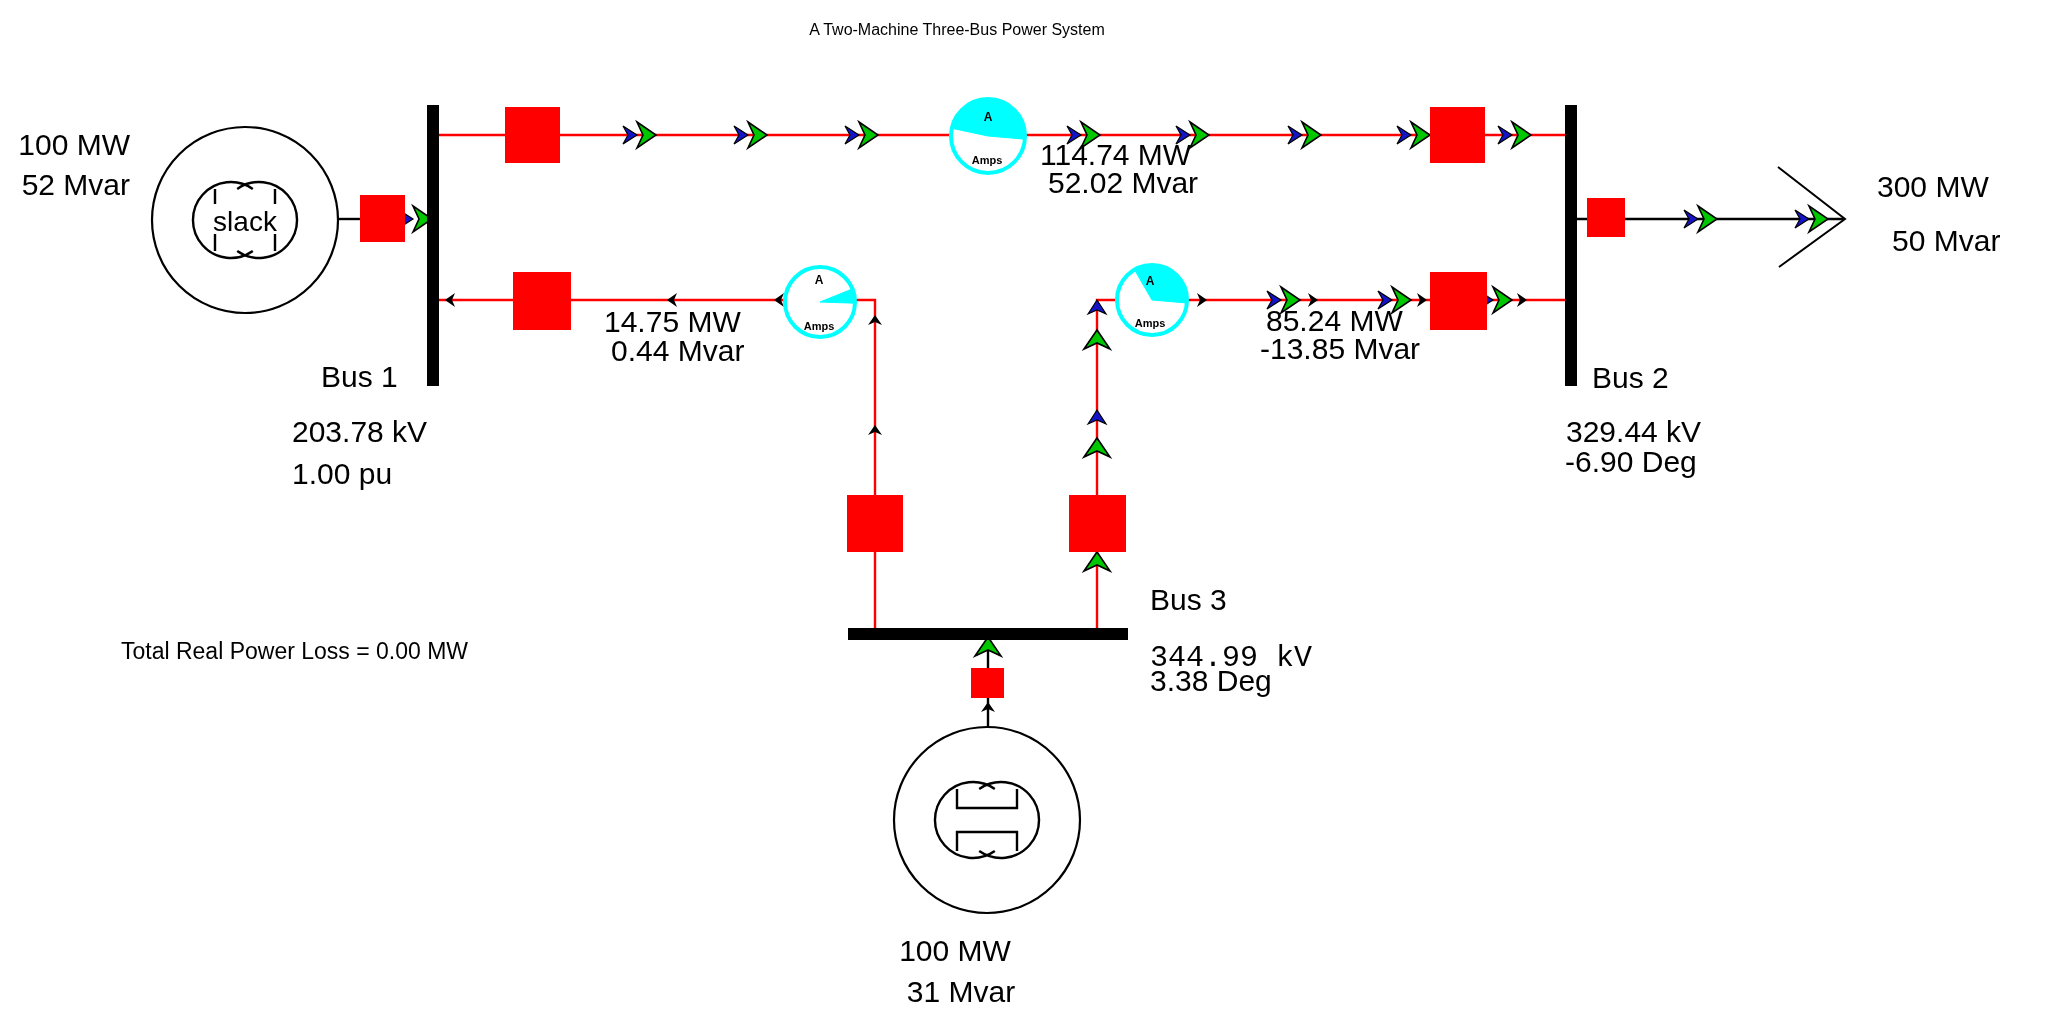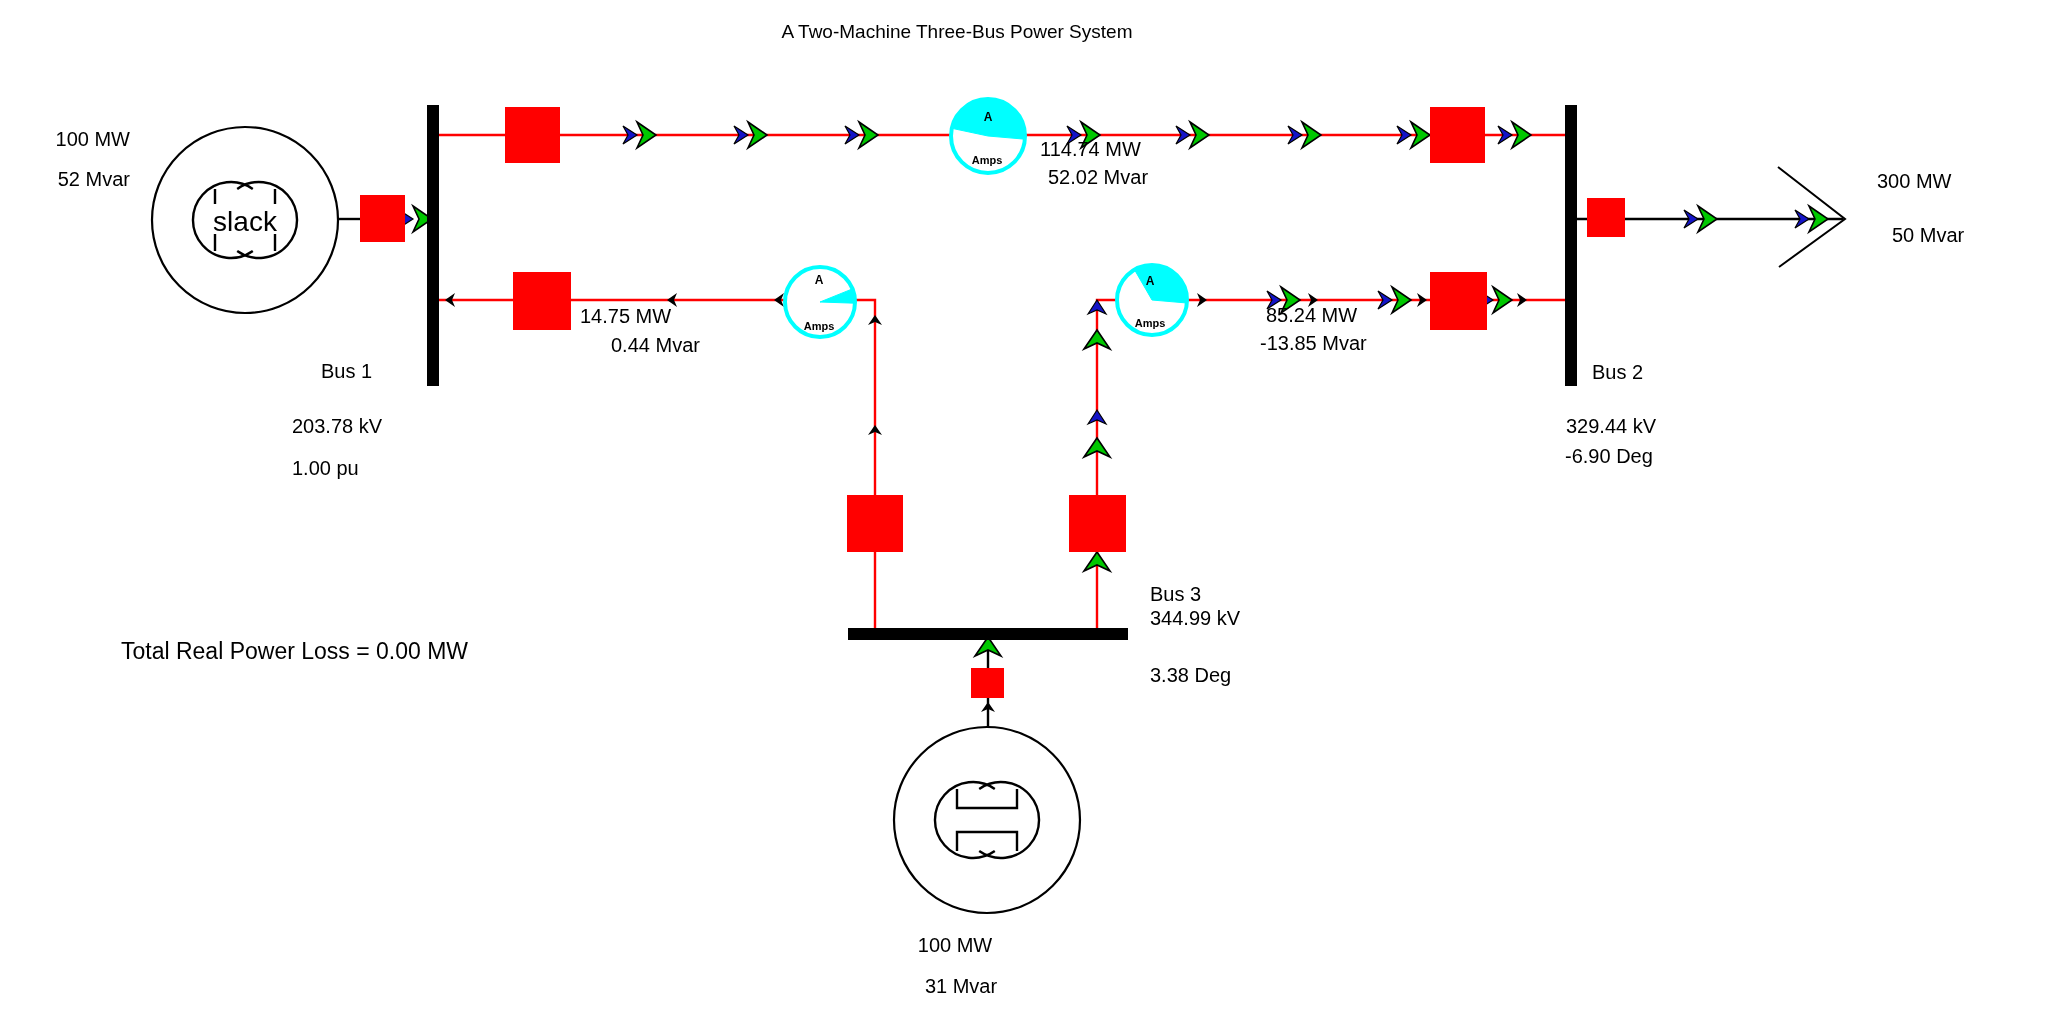--- a/index.html
+++ b/index.html
@@ -1,21 +1,21 @@
 <!DOCTYPE html>
 <html style="--energized_line: #ff0000; --closed_breaker: #ff0000; --flow_arrow_green: #00c800; --flow_arrow_blue: #1414c8; --meter_cyan: #00ffff;"><head>
 <meta charset="utf-8">
 <style>
   html,body{margin:0;padding:0;background:#fff;}
   #canvas{position:relative;width:2046px;height:1033px;background:#fff;overflow:hidden;
           font-family:"Liberation Sans",sans-serif;color:#000;}
   #diagram{position:absolute;left:0;top:0;}
-  .lbl{position:absolute;white-space:nowrap;font-size:20px;line-height:1.05;color:#000;}
+  .lbl{position:absolute;white-space:nowrap;font-size:30px;line-height:1.05;color:#000;}
   .lbl.f23{font-size:23px;}
-  .lbl.f24{font-size:19px;}
+  .lbl.f24{font-size:16px;}
   .lbl.right{text-align:right;}
   .lbl.center{text-align:center;}
   
   .busbar{fill:#000;stroke:none;}
   .line-red{stroke:var(--energized_line,#ff0000);stroke-width:2.4;fill:none;}
   .line-black{stroke:#000;stroke-width:2.4;fill:none;}
   .breaker{fill:var(--closed_breaker,#ff0000);stroke:none;}
   .chev-green{fill:var(--flow_arrow_green,#00c800);stroke:#000;stroke-width:1.6;}
   .chev-blue{fill:var(--flow_arrow_blue,#1414c8);stroke:#000;stroke-width:1.2;}
   .chev-black{fill:#000;stroke:none;}
@@ -152,35 +152,35 @@
   <div class="lbl right" style="left:0px;top:129px;width:130px;">100 MW</div>
   <div class="lbl right" style="left:0px;top:169px;width:130px;">52 Mvar</div>
 
   <div class="lbl" style="left:321px;top:361px;">Bus 1</div>
   <div class="lbl" style="left:292px;top:416px;">203.78 kV</div>
   <div class="lbl" style="left:292px;top:458px;">1.00 pu</div>
 
   <div class="lbl" style="left:1040px;top:139px;">114.74 MW</div>
   <div class="lbl" style="left:1048px;top:167px;">52.02 Mvar</div>
 
-  <div class="lbl" style="left:580px;top:306px;">14.75 MW</div>
+  <div class="lbl" style="left:604px;top:306px;">14.75 MW</div>
   <div class="lbl" style="left:611px;top:335px;">0.44 Mvar</div>
 
   <div class="lbl" style="left:1266px;top:305px;">85.24 MW</div>
   <div class="lbl" style="left:1260px;top:333px;">-13.85 Mvar</div>
 
   <div class="lbl" style="left:1877px;top:171px;">300 MW</div>
   <div class="lbl" style="left:1892px;top:225px;">50 Mvar</div>
 
   <div class="lbl" style="left:1592px;top:362px;">Bus 2</div>
   <div class="lbl" style="left:1566px;top:416px;">329.44 kV</div>
   <div class="lbl" style="left:1565px;top:446px;">-6.90 Deg</div>
 
   <div class="lbl" style="left:1150px;top:584px;">Bus 3</div>
-  <div class="lbl" style="left:1150px;top:608px;">344.99 kV</div>
+  <div class="lbl" style="left:1150px;top:643px;font-family:Liberation Mono, monospace;">344.99 kV</div>
   <div class="lbl" style="left:1150px;top:665px;">3.38 Deg</div>
 
   <div class="lbl f23" style="left:121px;top:639px;text-align:right;">Total Real Power Loss = 0.00 MW</div>
 
   <div class="lbl center" style="left:880px;top:935px;width:150px;">100 MW</div>
   <div class="lbl center" style="left:886px;top:976px;width:150px;">31 Mvar</div>
 
 </div>
 
 </body></html>

